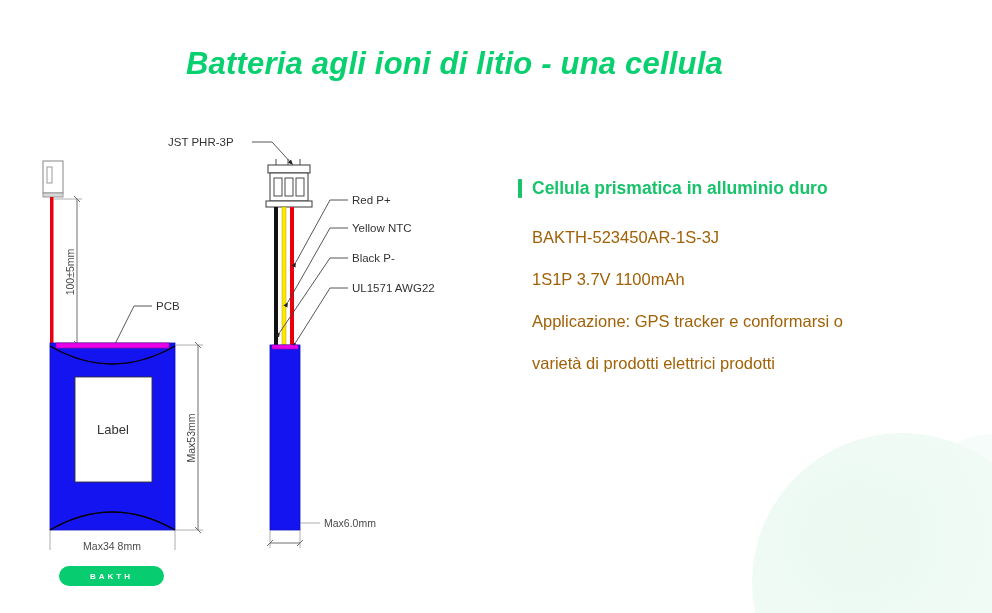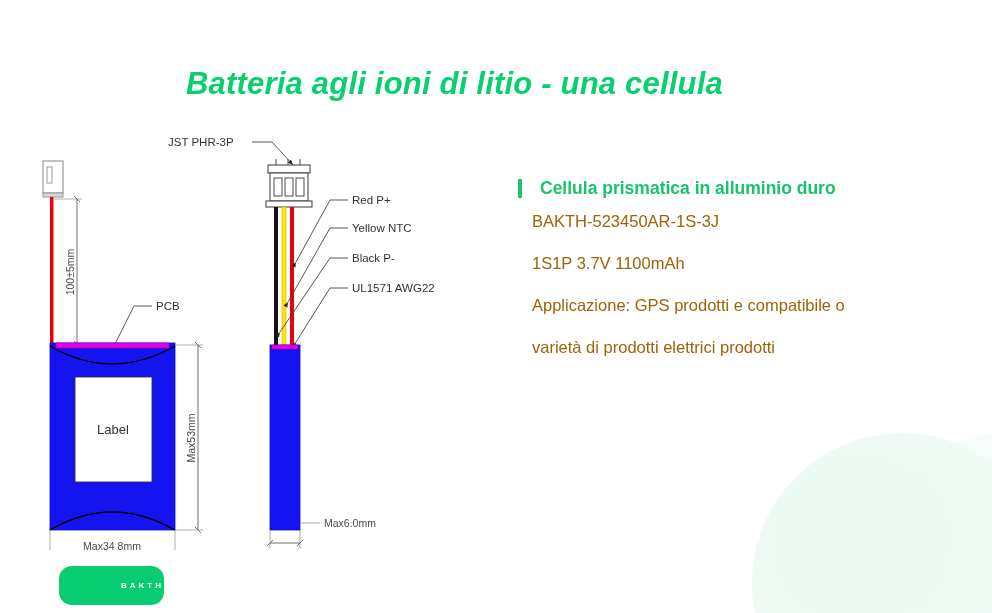--- a/index.html
+++ b/index.html
@@ -35,63 +35,63 @@
   
   .title{
     position:absolute;
     left:186px;top:46px;
     font-size:31px;
     font-style:italic;
     font-weight:700;
     color:#08d06f;
     letter-spacing:.2px;
     white-space:nowrap;
-    margin-top:20px;
   }
 
   
   .panel{
     position:absolute;
     left:518px;top:176px;
     width:460px;
   }
   .panel .headline{
     position:relative;
-    padding-left:22px;
+    padding-left:14px;
     font-size:17.5px;
     font-weight:700;
     color:#18c36c;
     line-height:24px;
+    margin-bottom:16px;
   }
   .panel .headline .bar{
     position:absolute;left:0;top:3px;
     width:4px;height:19px;
     background:#18c36c;
     border-radius:1px;
   }
   .panel .line{
     padding-left:14px;
     font-size:16.5px;
     color:#a16207;
     line-height:42px;
     white-space:nowrap;
   }
 
   
   .bakth{
     position:absolute;
     left:59px;top:566px;
-    width:105px;height:39px;
+    width:105px;height:20px;
     border-radius:13px;
     background:#07cd70;
     color:#ffffff;
     font-size:8px;
     letter-spacing:3px;
     font-weight:700;
-    display:flex;align-items:center;justify-content:flex-end;
+    display:flex;align-items:center;justify-content:center;
   }
 
   
   .drawing{position:absolute;left:0;top:120px;width:500px;height:430px;}
   .drawing svg{display:block;}
 </style>
 </head>
 <body>
 
 <div id="slide">
@@ -219,21 +219,21 @@
     </svg>
   </div>
 
   <div class="panel">
     <div class="headline">
       <span class="bar"></span>
       <span>Cellula prismatica in alluminio duro</span>
     </div>
     <div class="line">BAKTH-523450AR-1S-3J</div>
     <div class="line">1S1P 3.7V 1100mAh</div>
-    <div class="line">Applicazione: GPS prodotti e compatibile o</div>
+    <div class="line">Applicazione: GPS tracker e conformarsi o</div>
     <div class="line">varietà di prodotti elettrici prodotti</div>
   </div>
 
   <div class="bakth">
     <span>BAKTH</span>
   </div>
 
 </div>
 
 </body></html>

